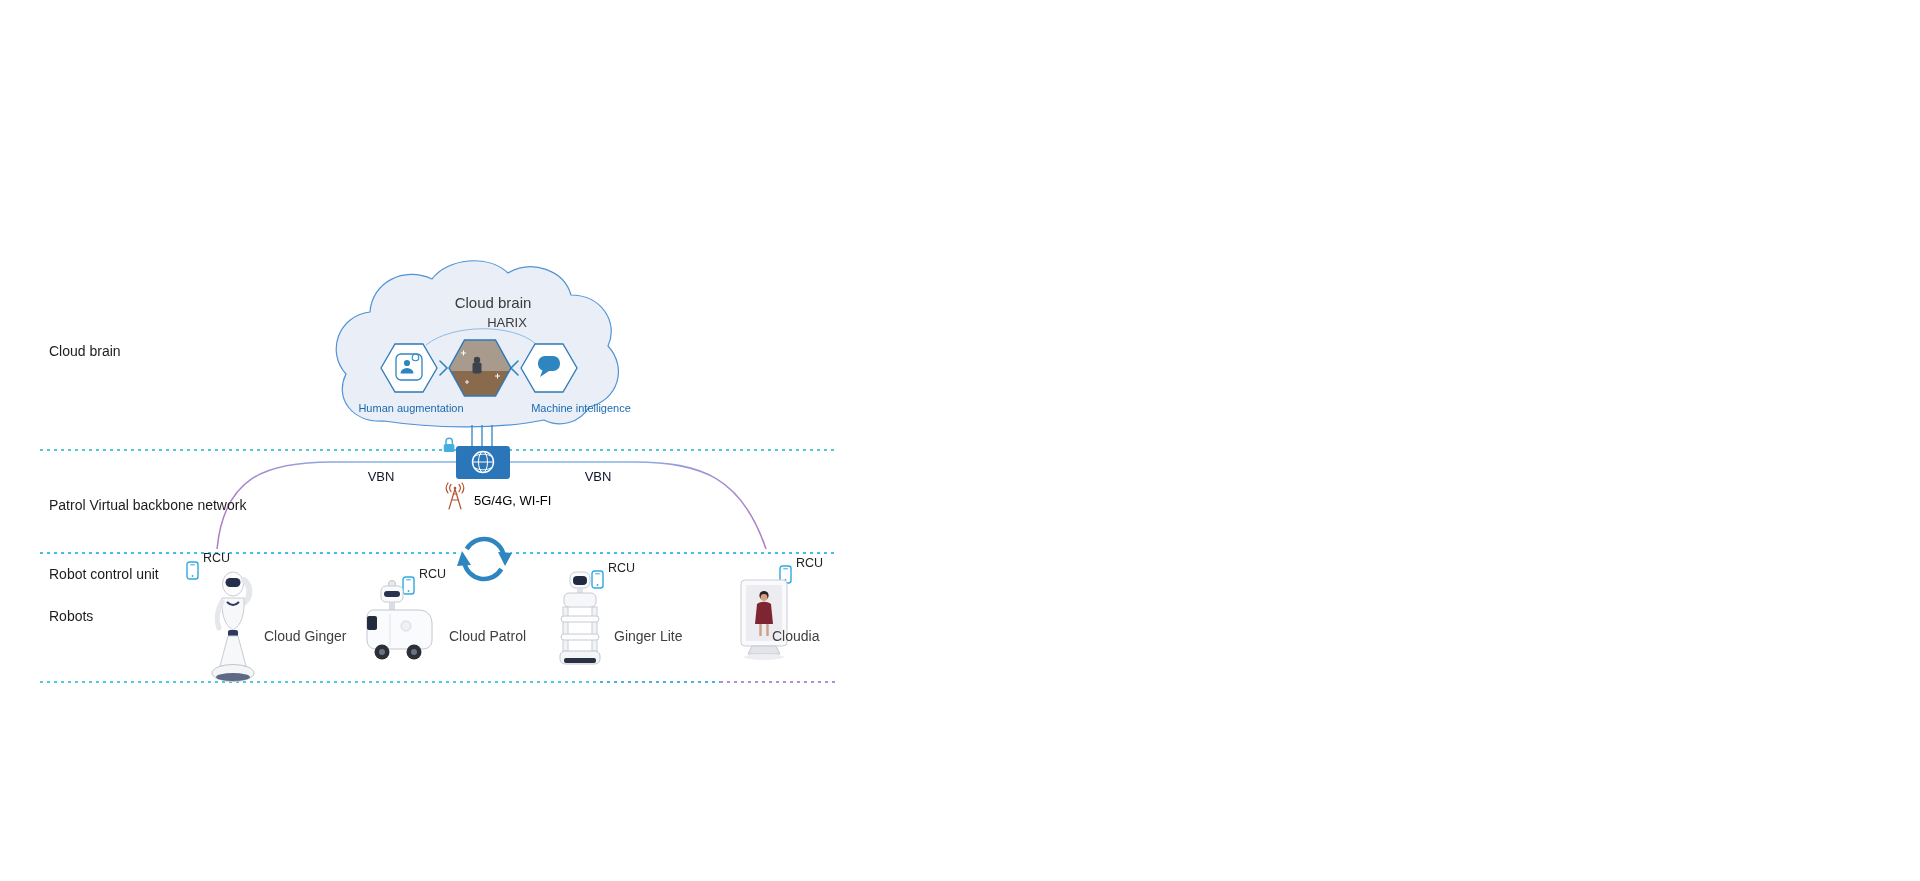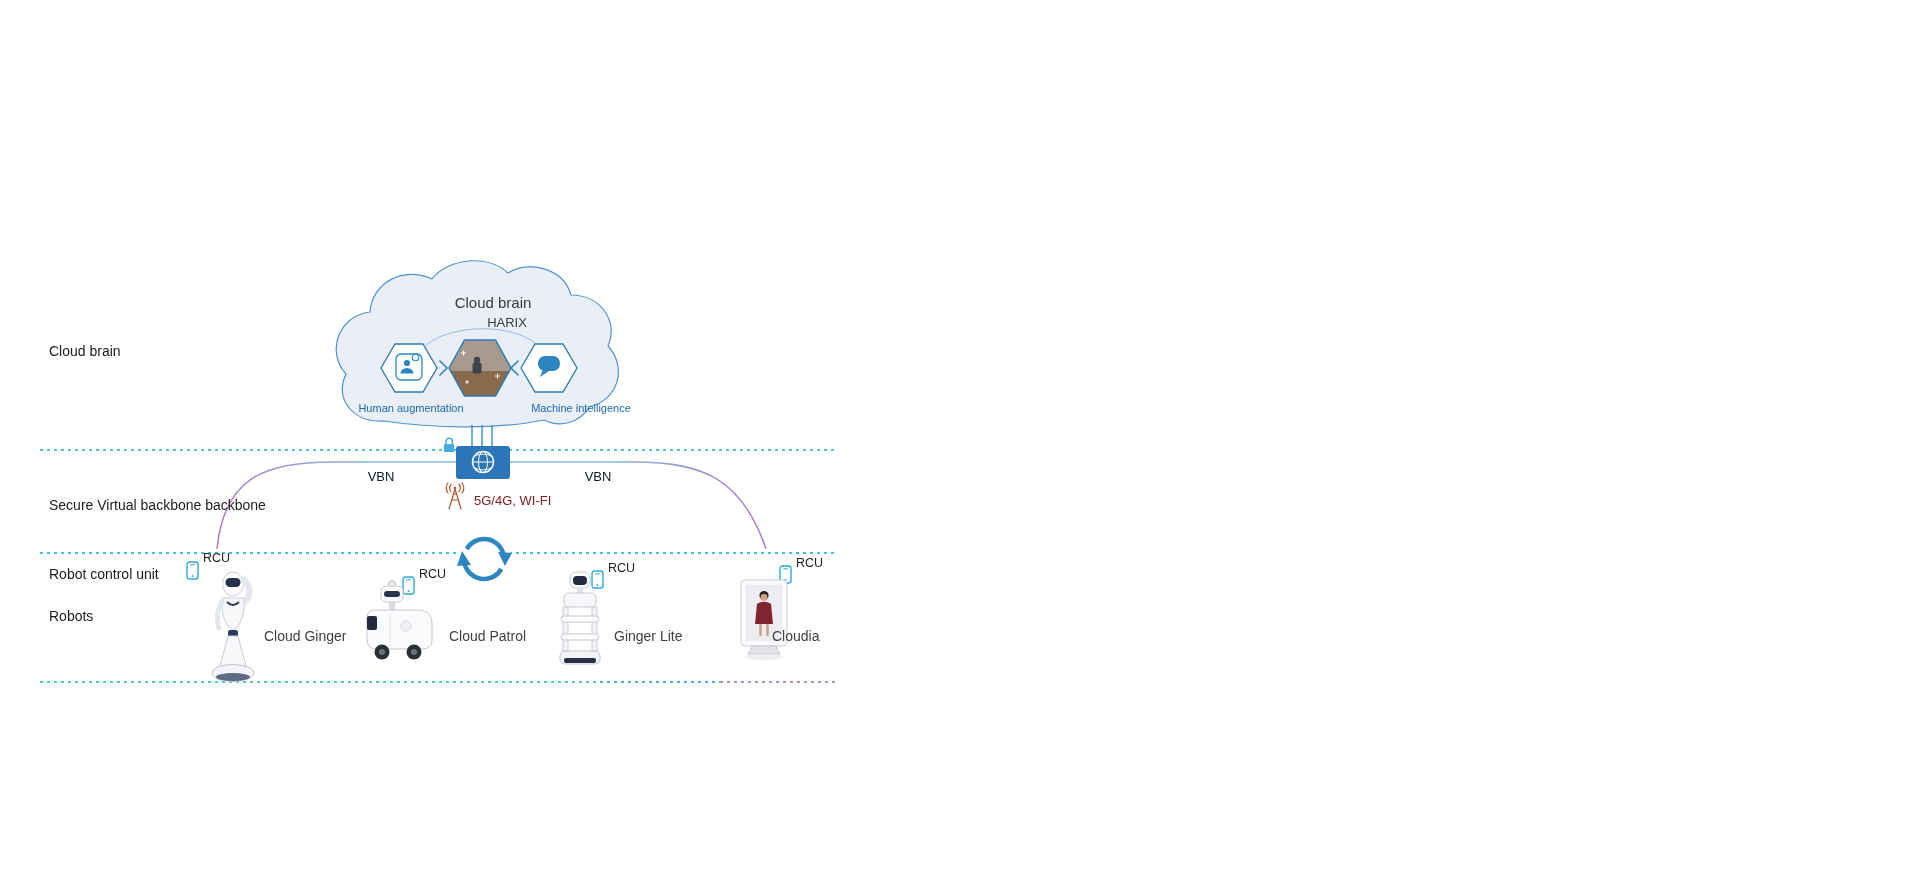--- a/index.html
+++ b/index.html
@@ -7,21 +7,21 @@
     position:relative;width:1920px;height:881px;background:#ffffff;
     overflow:hidden;font-family:"Liberation Sans",sans-serif;color:#1f1f1f;
   }
   .txt{position:absolute;white-space:nowrap;z-index:5;}
   .center{transform:translateX(-50%);text-align:center;}
   .side-label{font-size:14px;color:#1c1c1c;}
   .cloud-title{font-size:15px;color:#3a3a3a;}
   .cloud-sub{font-size:13px;color:#3a3a3a;}
   .hex-caption{font-size:11px;color:#1a6ab0;}
   .vbn{font-size:13px;color:#0f172a;}
-  .wireless{font-size:13px;color:#7f1d1d;}
+  .wireless{font-size:13px;color:#000000;}
   .rcu{font-size:12.5px;color:#222;}
   .robot-name{font-size:14px;color:#404040;}
   .dots{position:absolute;height:2px;z-index:1;}
   svg{position:absolute;left:0;top:0;z-index:2;}
 </style>
 </head>
 <body>
 
 <div id="stage">
 
@@ -192,21 +192,21 @@
       <circle cx="0" cy="17.5" r="3.4" fill="#d9a183"></circle>
       <path d="M -7 24 C -3 21 3 21 7 24 L 9 44 L -9 44 Z" fill="#7e2531"></path>
       <line x1="-3.5" y1="44" x2="-3.5" y2="56" stroke="#c9a287" stroke-width="2.4"></line>
       <line x1="3.5" y1="44" x2="3.5" y2="56" stroke="#c9a287" stroke-width="2.4"></line>
       <path d="M -12 66 L 12 66 L 16 74 L -16 74 Z" fill="#e3e4e9" stroke="#c5c9d1"></path>
       <ellipse cx="0" cy="77" rx="20" ry="3" fill="#eceef2"></ellipse>
     </g>
   </svg>
 
   <div class="txt side-label" style="left:49px;top:343px;">Cloud brain</div>
-  <div class="txt side-label" style="left:49px;top:497px;">Secure Virtual backbone backbone</div>
+  <div class="txt side-label" style="left:49px;top:497px;">Patrol Virtual backbone network</div>
   <div class="txt side-label" style="left:49px;top:566px;">Robot control unit</div>
   <div class="txt side-label" style="left:49px;top:608px;">Robots</div>
 
   <div class="txt center cloud-title" style="left:493px;top:294px;">Cloud brain</div>
   <div class="txt center cloud-sub" style="left:475px;top:315px;margin-left:32px;">HARIX</div>
   <div class="txt center hex-caption" style="left:411px;top:402px;">Human augmentation</div>
   <div class="txt center hex-caption" style="left:549px;top:402px;margin-left:32px;">Machine intelligence</div>
 
   <div class="txt center vbn" style="left:381px;top:469px;">VBN</div>
   <div class="txt center vbn" style="left:598px;top:469px;">VBN</div>

